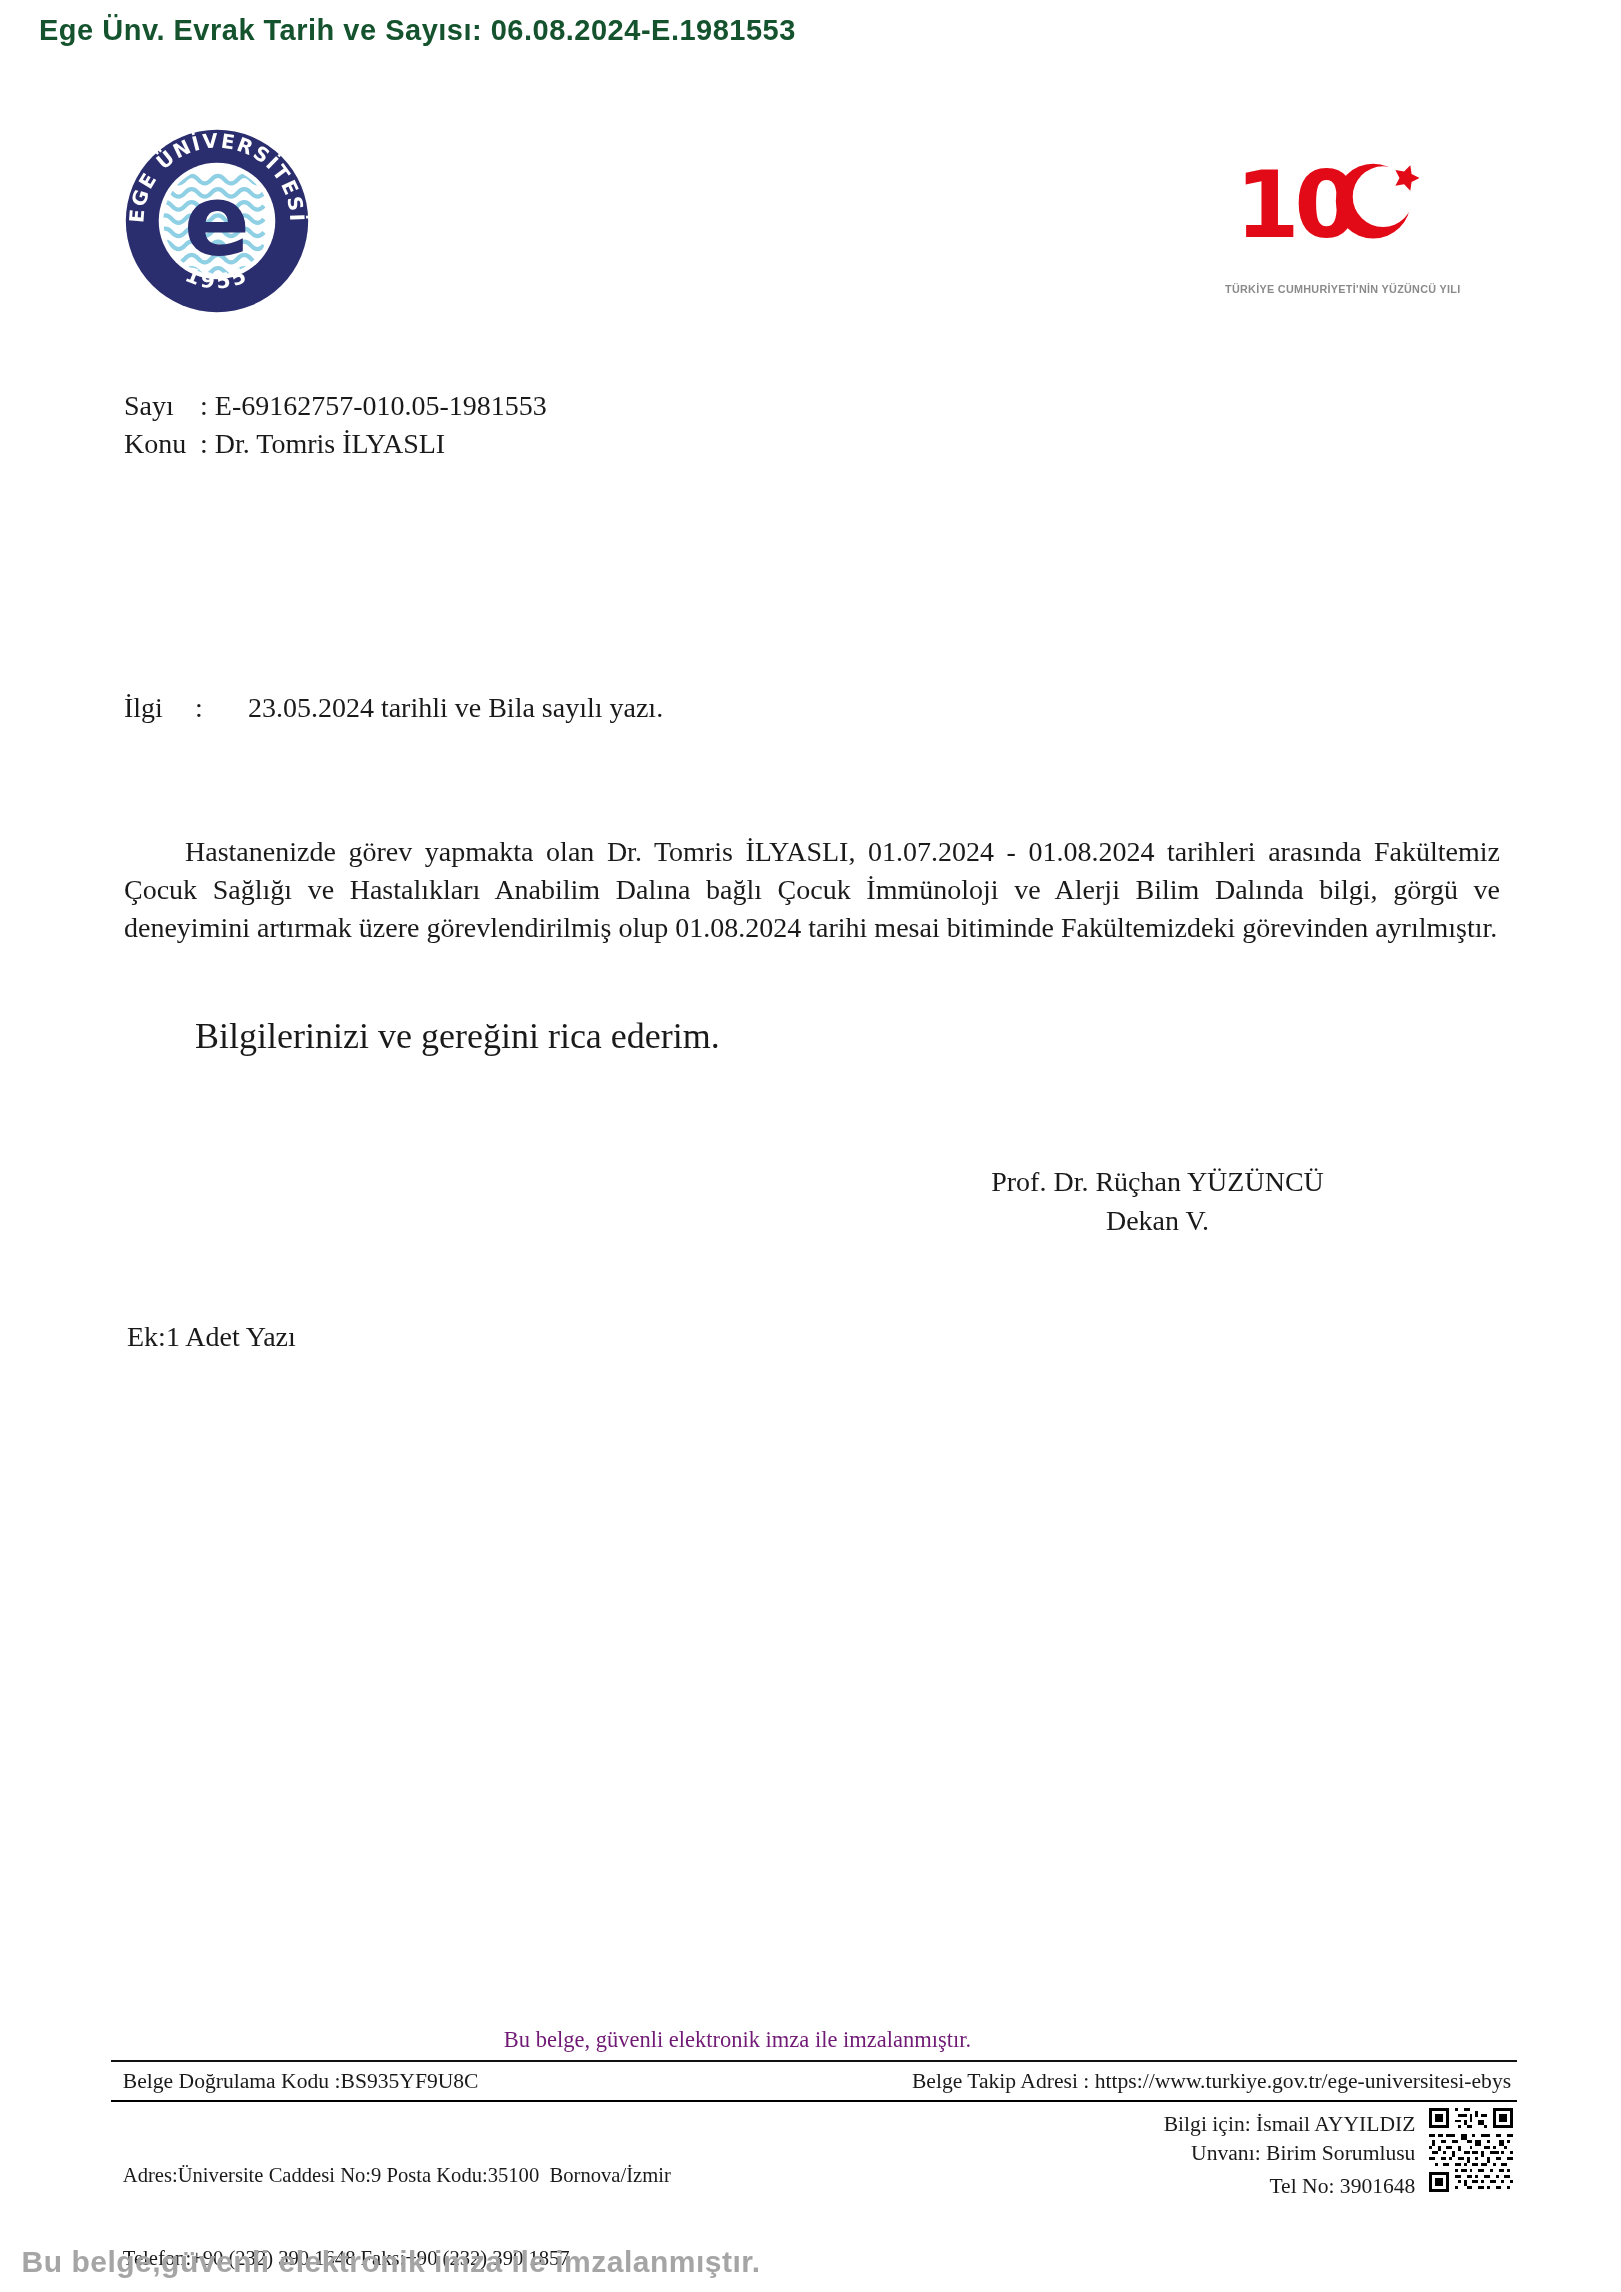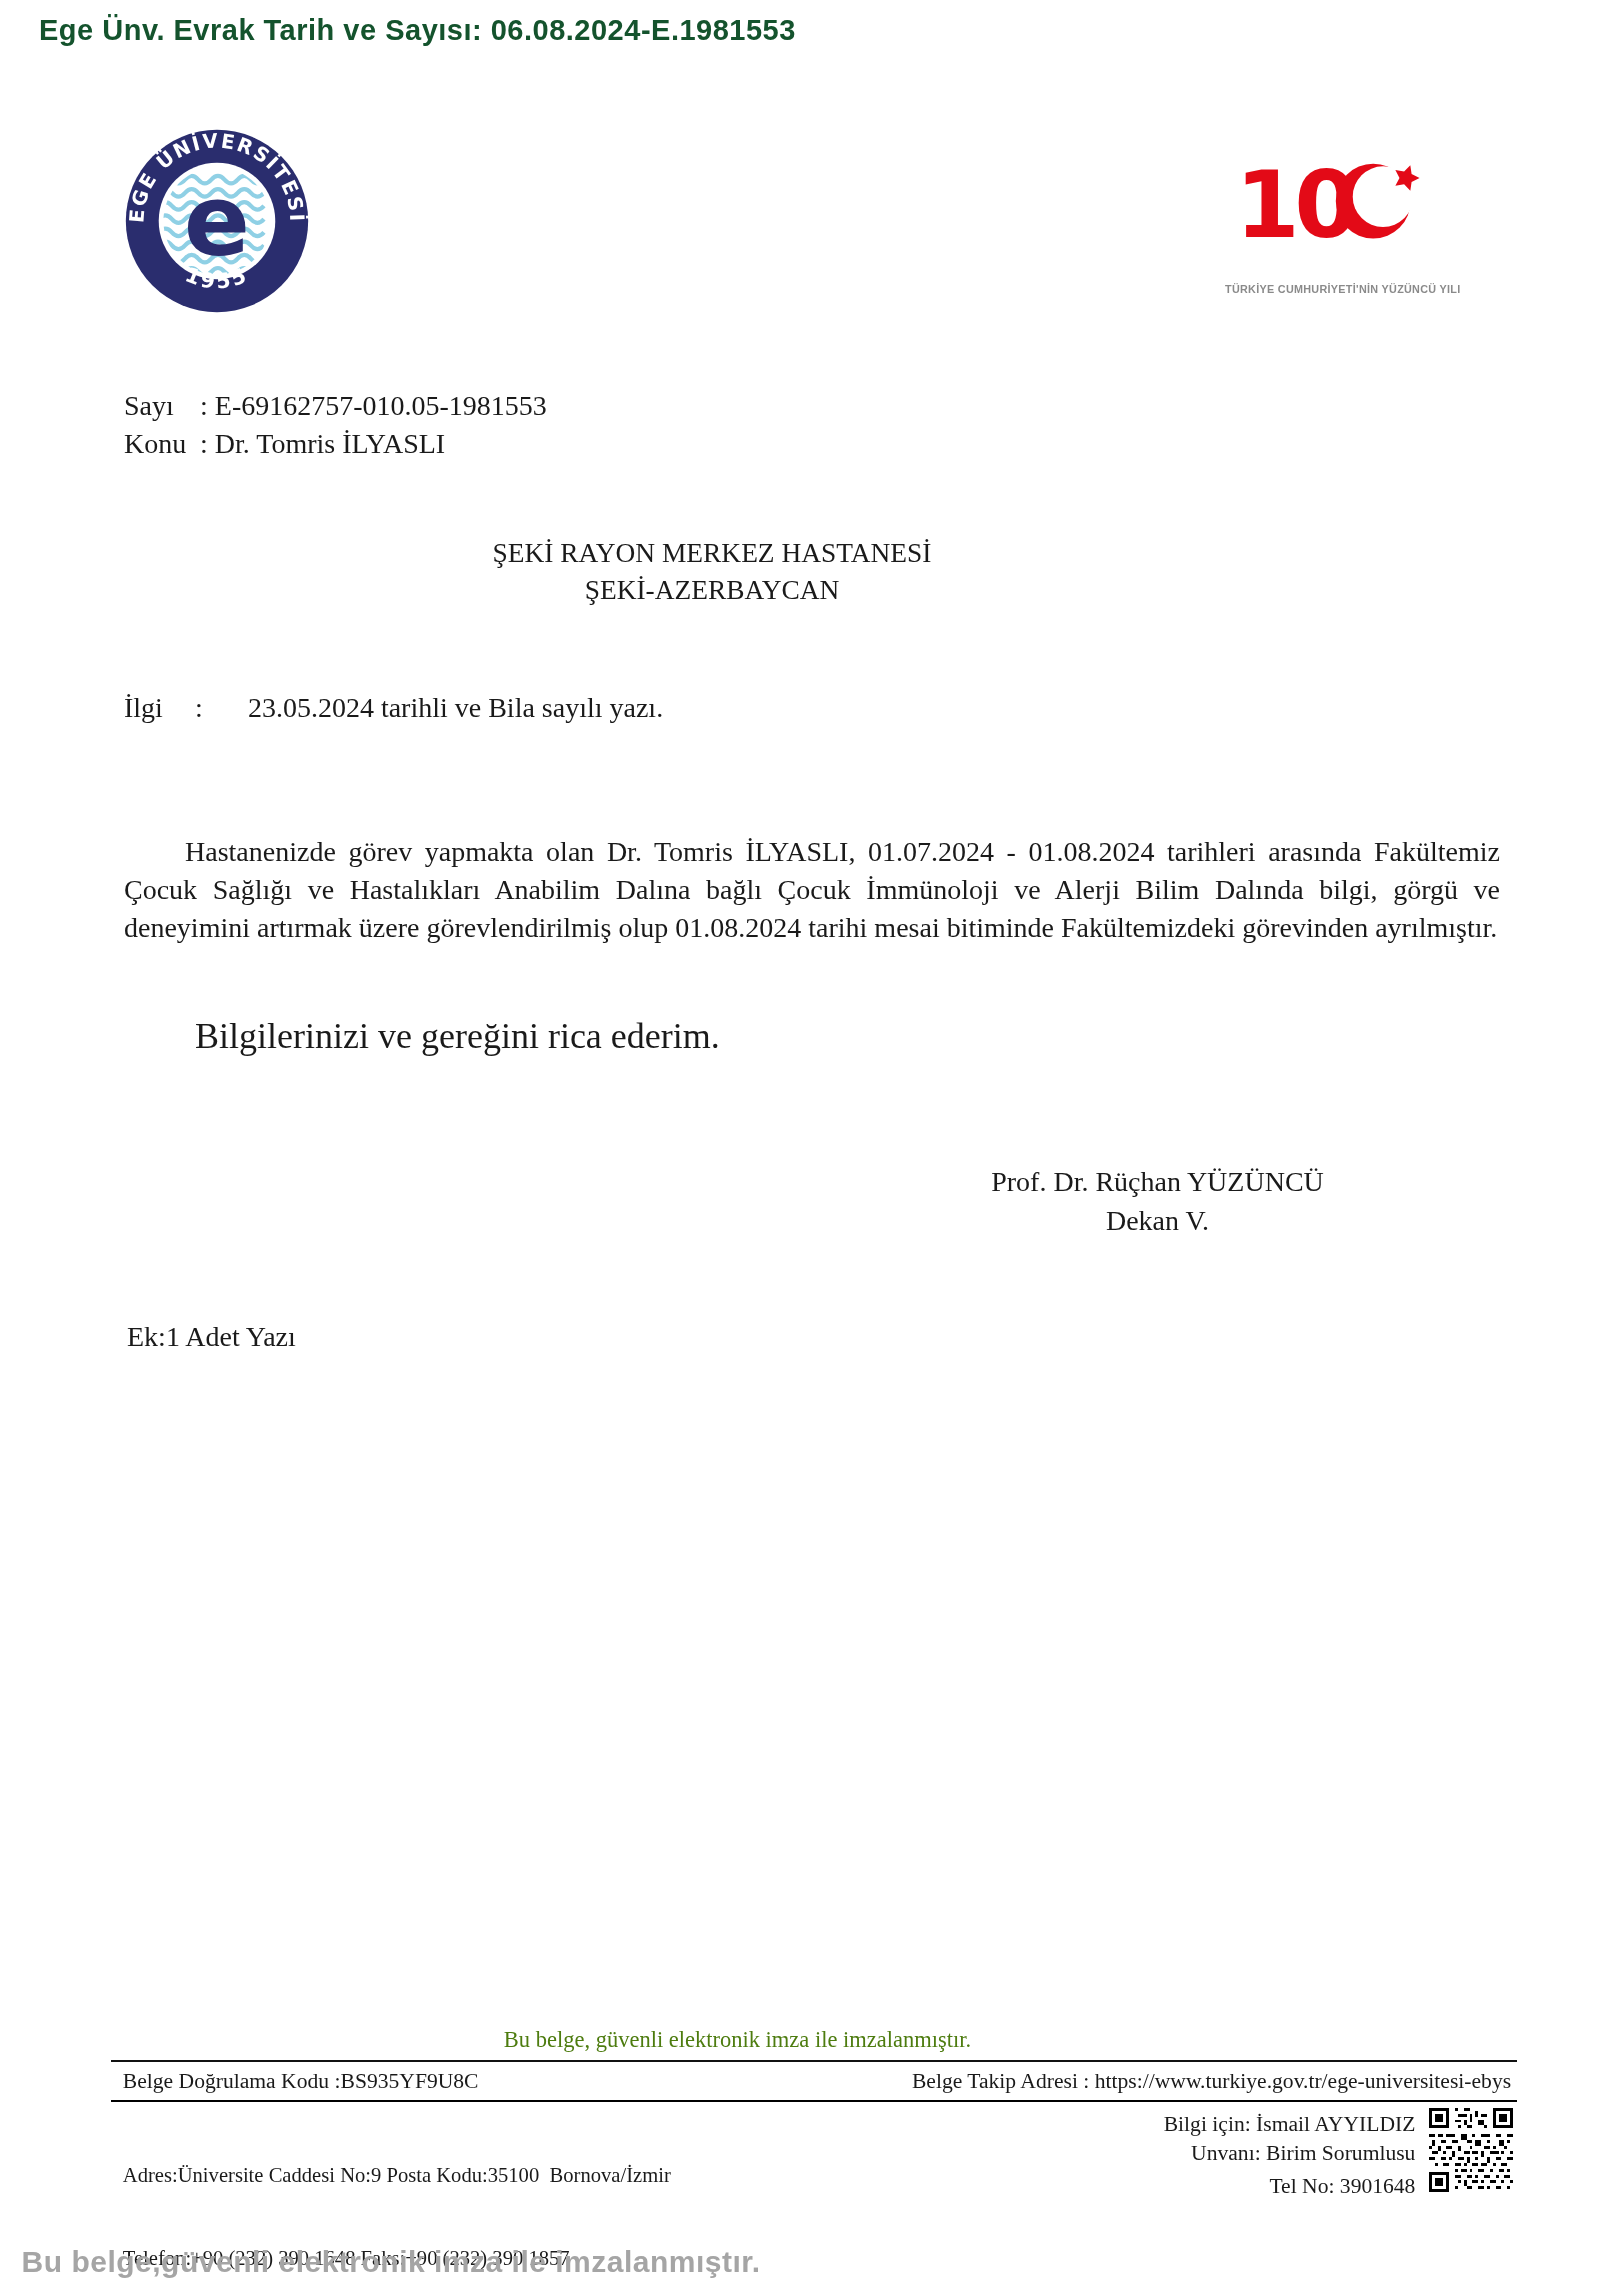--- a/index.html
+++ b/index.html
@@ -44,21 +44,21 @@
   .body-par {
     left:124px; top:833px; width:1376px;
     font-size:28px; line-height:38px; text-align:justify; text-indent:61px;
   }
   .closing { left:134px; top:1015px; width:1376px; font-size:36px; text-indent:61px; }
 
   .sig-block { left:983px; top:1162px; width:349px; text-align:center; font-size:28px; line-height:39px; }
 
   .attachment { left:127px; top:1321px; font-size:28px; }
 
-  .esign-red { left:124px; top:2027px; width:1227px; text-align:center; font-size:22.5px; color:#4d7c0f; }
+  .esign-red { left:124px; top:2027px; width:1227px; text-align:center; font-size:22.5px; color:#701a75; }
 
   .footer { left:111px; top:2060px; width:1406px; border-top:2px solid #111; }
   .footer-row1 { display:flex; justify-content:space-between; border-bottom:2px solid #000000;
                  padding:6.9px 5.9px 5.9px 11.8px; font-size:21.6px; }
   .footer-row2 { display:flex; justify-content:space-between; padding-top:5.9px; }
   .footer-left { font-size:20.6px; line-height:27.4px; padding-left:11.8px; white-space:pre-wrap; }
   .footer-right { display:flex; align-items:flex-start; gap:13.7px; }
   .footer-contact { text-align:right; font-size:21.6px; line-height:29px; padding-top:2px; }
   .footer-contact .tel { margin-top:3.9px; }
   .qr { width:84px; height:84px; margin-right:3.9px; }
@@ -122,24 +122,20 @@
 
   <div class="abs meta-row row-sayi">
     <span class="lbl">Sayı</span>
     <span>:&nbsp;E-69162757-010.05-1981553</span>
   </div>
   <div class="abs meta-row row-konu">
     <span class="lbl">Konu</span>
     <span>:&nbsp;Dr. Tomris İLYASLI</span>
   </div>
 
-  <div class="abs recipient">
-    <div>ŞEKİ RAYON MERKEZ HASTANESİ</div>
-    <div>ŞEKİ-AZERBAYCAN</div>
-  </div>
 
   <div class="abs ilgi-row">
     <span class="lbl">İlgi</span>
     <span class="colon">:</span>
     <span class="val">23.05.2024 tarihli ve Bila sayılı yazı.</span>
   </div>
 
   <div class="abs body-par">Hastanenizde görev yapmakta olan Dr. Tomris İLYASLI, 01.07.2024 - 01.08.2024 tarihleri arasında Fakültemiz Çocuk Sağlığı ve Hastalıkları Anabilim Dalına bağlı Çocuk İmmünoloji ve Alerji Bilim Dalında bilgi, görgü ve deneyimini artırmak üzere görevlendirilmiş olup 01.08.2024 tarihi mesai bitiminde Fakültemizdeki görevinden ayrılmıştır.</div>
   <div class="abs closing">Bilgilerinizi ve gereğini rica ederim.</div>
 

